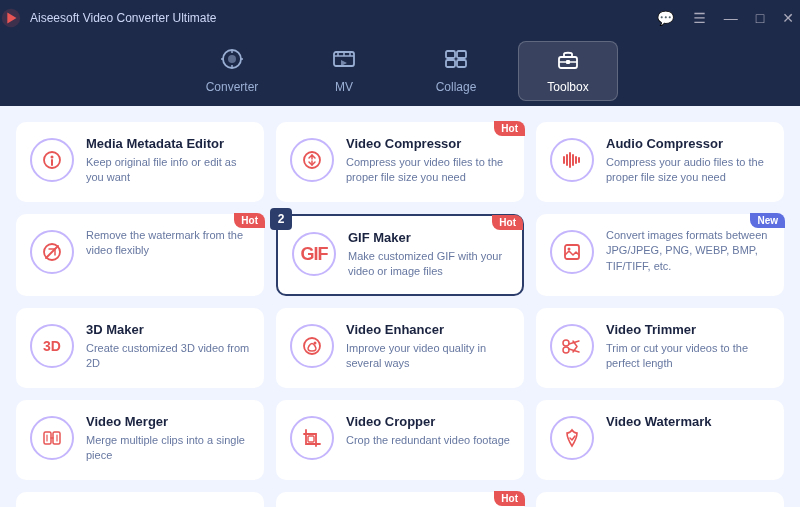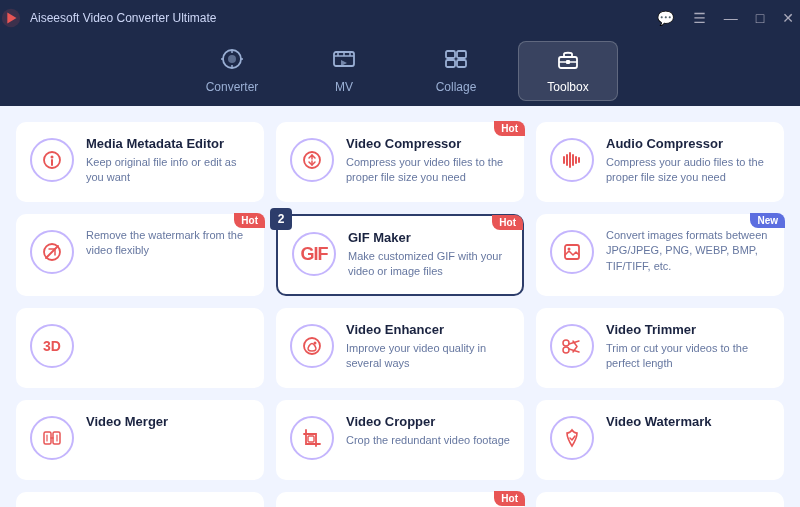--- a/index.html
+++ b/index.html
@@ -343,20 +343,24 @@
       </div>
       <div class="tool-info">
         <div class="tool-desc">Convert images formats between JPG/JPEG, PNG, WEBP, BMP, TIF/TIFF, etc.</div>
       </div>
     </div>
 
     <div class="tool-card">
       <div class="tool-icon-wrap">
         <span style="font-size:14px; font-weight:900; color:#e85555;">3D</span>
       </div>
+      <div class="tool-info">
+        <div class="tool-name">3D Maker</div>
+        <div class="tool-desc">Create customized 3D video from 2D</div>
+      </div>
     </div>
 
     <div class="tool-card">
       <div class="tool-icon-wrap">
         <svg width="20" height="20" viewBox="0 0 20 20" fill="none">
           <circle cx="10" cy="10" r="8" stroke="#e85555" stroke-width="1.8"></circle>
           <path d="M7 10 Q10 5 13 10 Q16 15 10 15 Q4 15 7 10Z" stroke="#e85555" stroke-width="1.5" fill="none"></path>
           <circle cx="13" cy="7" r="1.5" fill="#e85555"></circle>
         </svg>
       </div>
@@ -386,20 +390,21 @@
       <div class="tool-icon-wrap">
         <svg width="20" height="20" viewBox="0 0 20 20" fill="none">
           <rect x="2" y="4" width="7" height="12" rx="1.5" stroke="#e85555" stroke-width="1.5"></rect>
           <rect x="11" y="4" width="7" height="12" rx="1.5" stroke="#e85555" stroke-width="1.5"></rect>
           <path d="M9 10 L11 10" stroke="#e85555" stroke-width="1.5" stroke-linecap="round"></path>
           <path d="M5 10 L5 7 M5 10 L5 13 M15 10 L15 7 M15 10 L15 13" stroke="#e85555" stroke-width="1.2" stroke-linecap="round"></path>
         </svg>
       </div>
       <div class="tool-info">
         <div class="tool-name">Video Merger</div>
+        <div class="tool-desc">Merge multiple clips into a single piece</div>
       </div>
     </div>
 
     <div class="tool-card">
       <div class="tool-icon-wrap">
         <svg width="20" height="20" viewBox="0 0 20 20" fill="none">
           <path d="M4 2 L4 16 L18 16" stroke="#e85555" stroke-width="1.8" stroke-linecap="round"></path>
           <path d="M2 6 L14 6 L14 18" stroke="#e85555" stroke-width="1.8" stroke-linecap="round"></path>
           <rect x="6" y="8" width="6" height="6" rx="1" stroke="#e85555" stroke-width="1.4"></rect>
         </svg>

